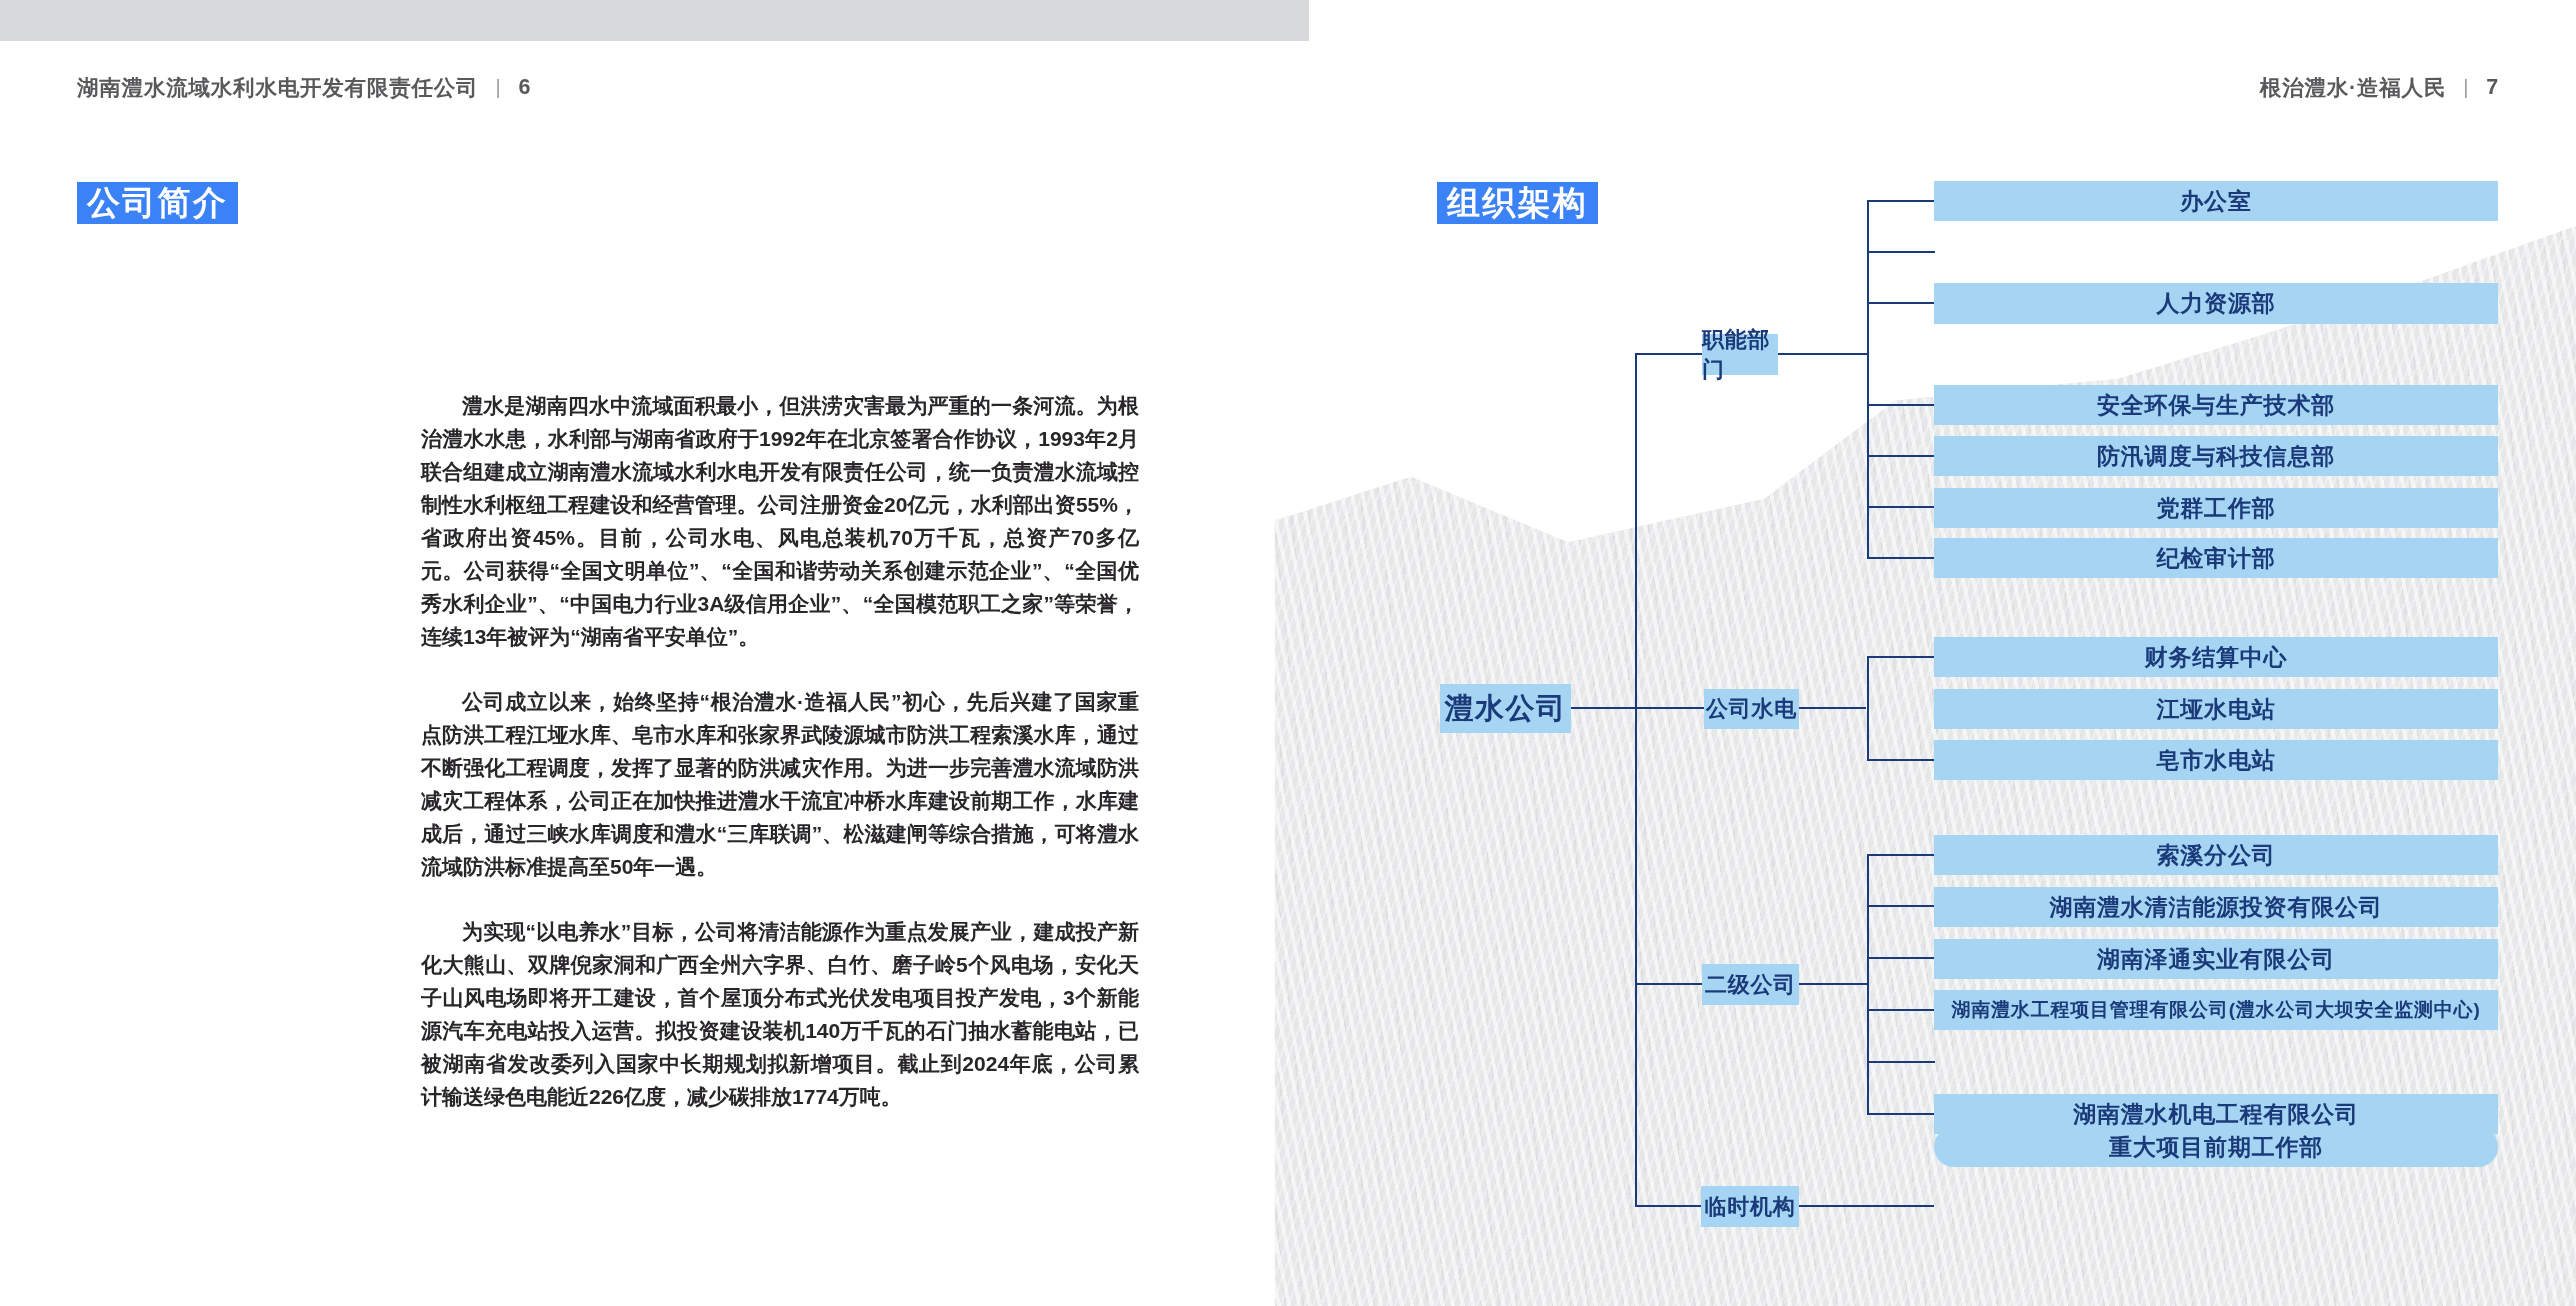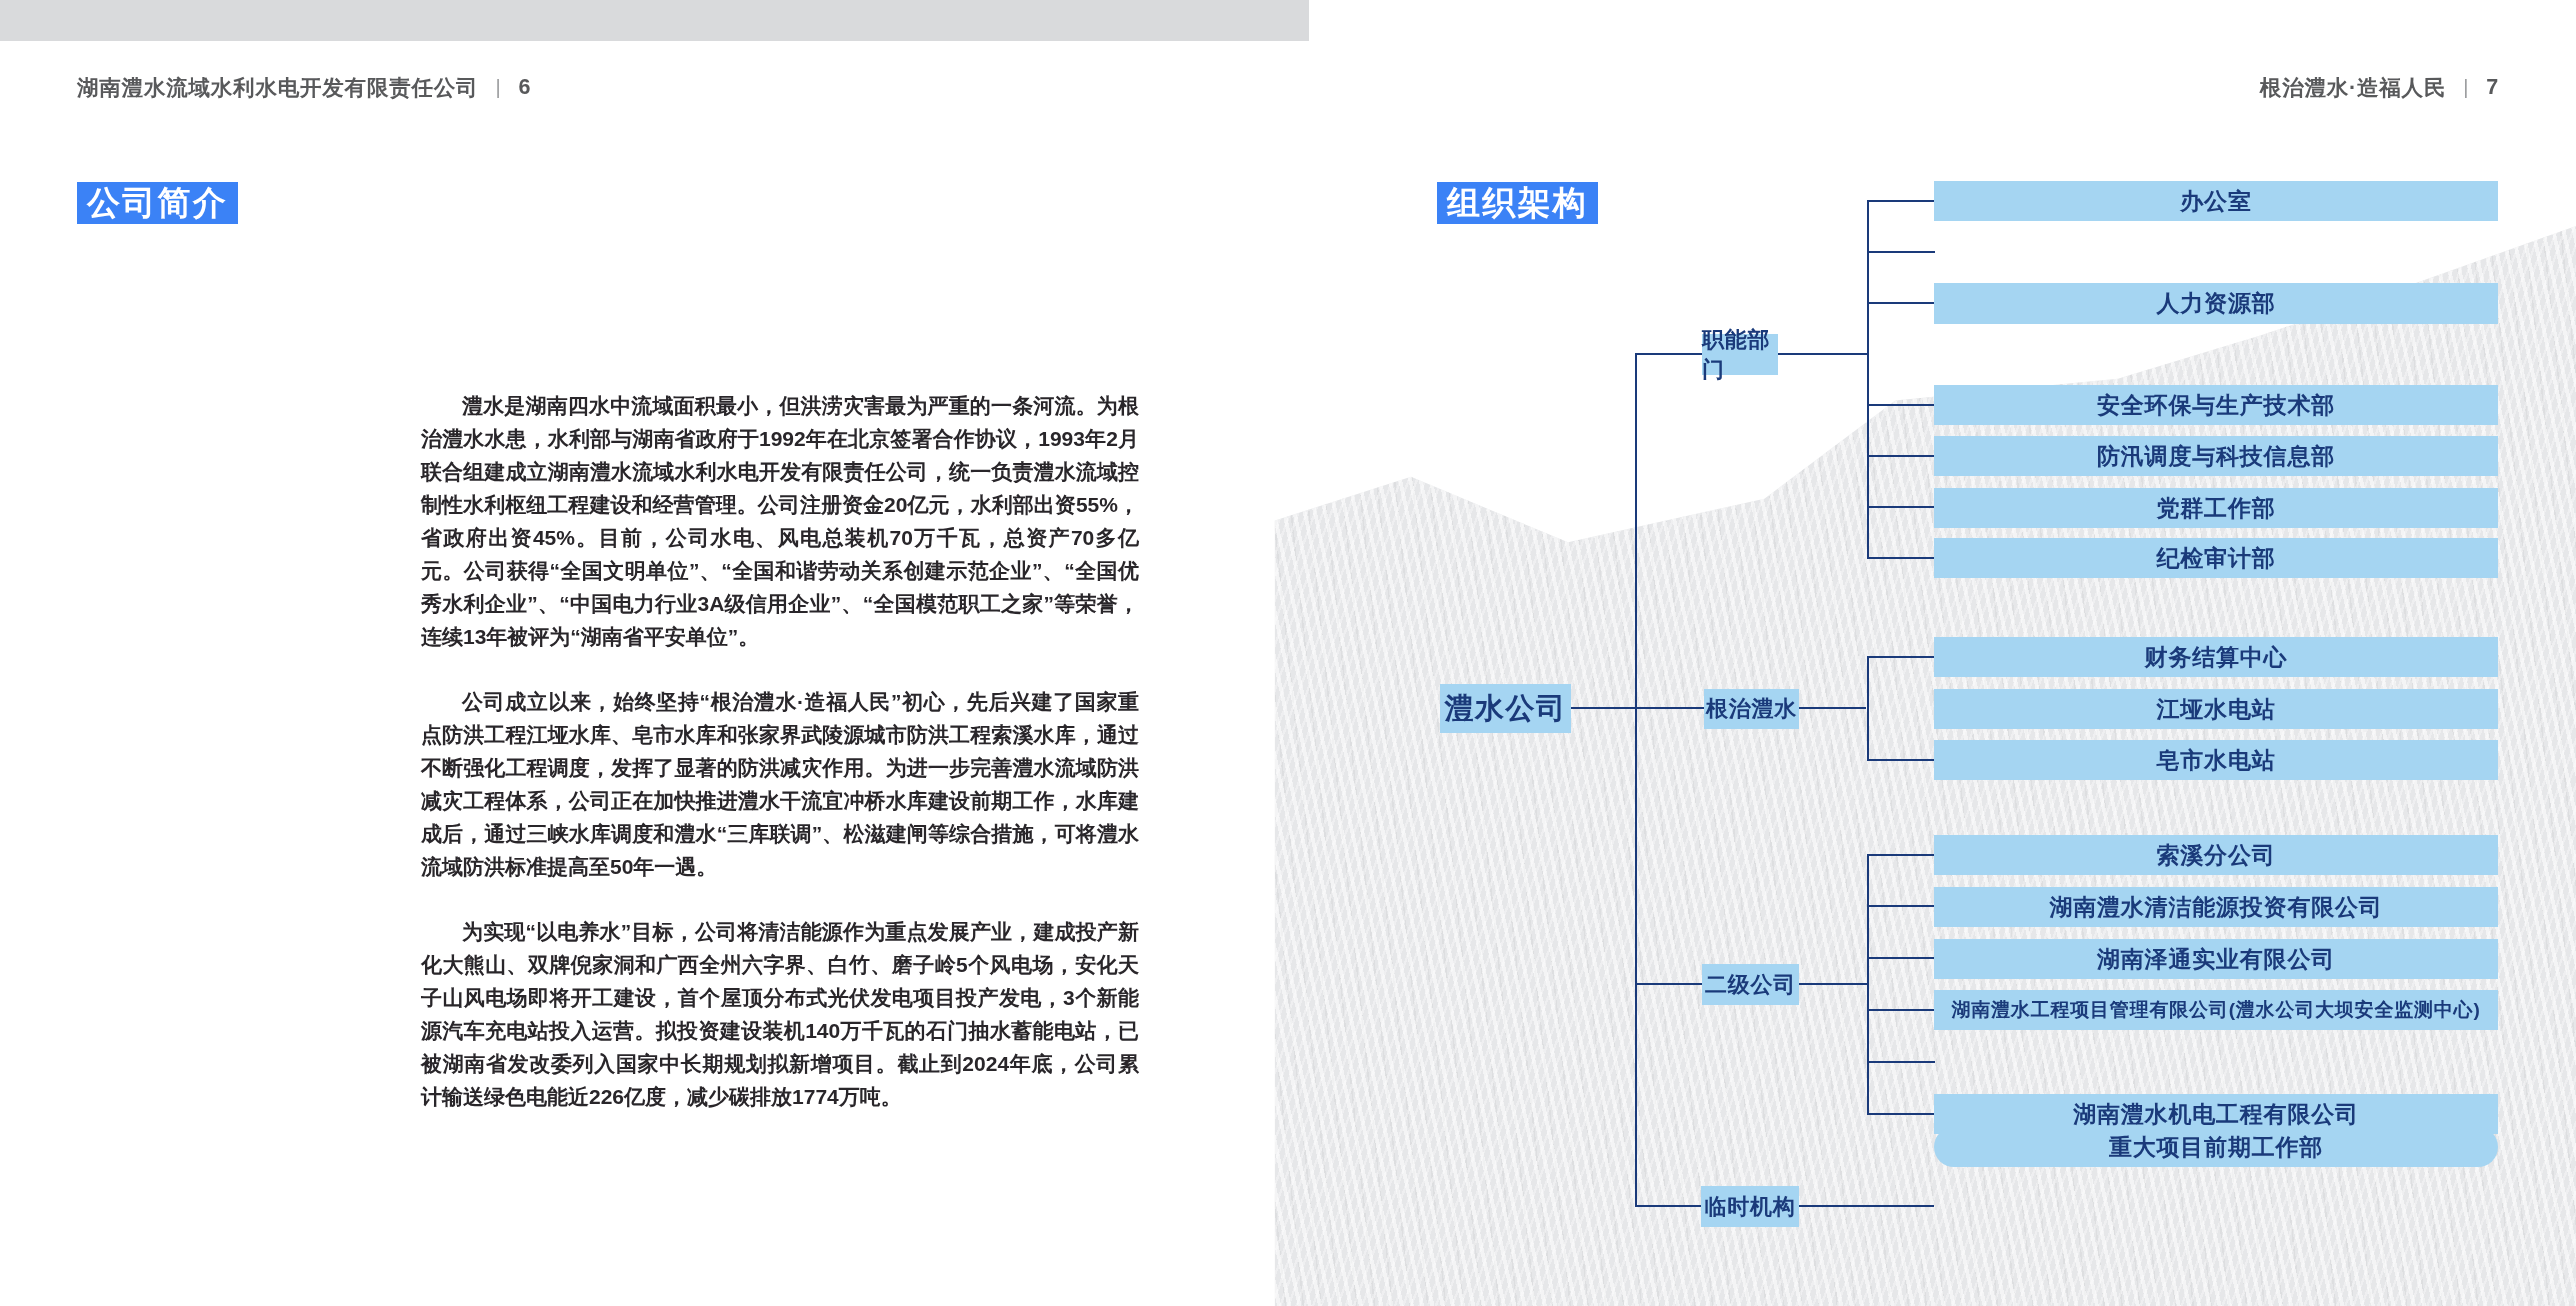--- a/index.html
+++ b/index.html
@@ -92,21 +92,21 @@
   <div class="hline navy" style="left:1867px;top:759px;width:68px;"></div>
   <div class="hline navy" style="left:1867px;top:854px;width:68px;"></div>
   <div class="hline navy" style="left:1867px;top:905px;width:68px;"></div>
   <div class="hline navy" style="left:1867px;top:957px;width:68px;"></div>
   <div class="hline navy" style="left:1867px;top:1009px;width:68px;"></div>
   <div class="hline navy" style="left:1867px;top:1061px;width:68px;"></div>
   <div class="hline navy" style="left:1867px;top:1113px;width:68px;"></div>
 
   <div class="node root-node" style="left:1440px;top:684px;width:131px;height:49px;">澧水公司</div>
   <div class="node cat-node" style="left:1702px;top:334px;width:76px;height:41px;">职能部门</div>
-  <div class="node cat-node" style="left:1704px;top:689px;width:95px;height:40px;">根治澧水</div>
+  <div class="node cat-node" style="left:1704px;top:689px;width:95px;height:40px;">公司水电</div>
   <div class="node cat-node" style="left:1702px;top:964px;width:97px;height:41px;">二级公司</div>
   <div class="node cat-node" style="left:1701px;top:1186px;width:98px;height:41px;">临时机构</div>
 
   <div class="org-bar" style="top:181px;">办公室</div>
   <div class="org-bar" style="top:244px;margin-top:40px;">企业经营管理部</div>
   <div class="org-bar" style="top:283px;">人力资源部</div>
   <div class="org-bar" style="top:385px;">安全环保与生产技术部</div>
   <div class="org-bar" style="top:436px;">防汛调度与科技信息部</div>
   <div class="org-bar" style="top:488px;">党群工作部</div>
   <div class="org-bar" style="top:538px;">纪检审计部</div>

